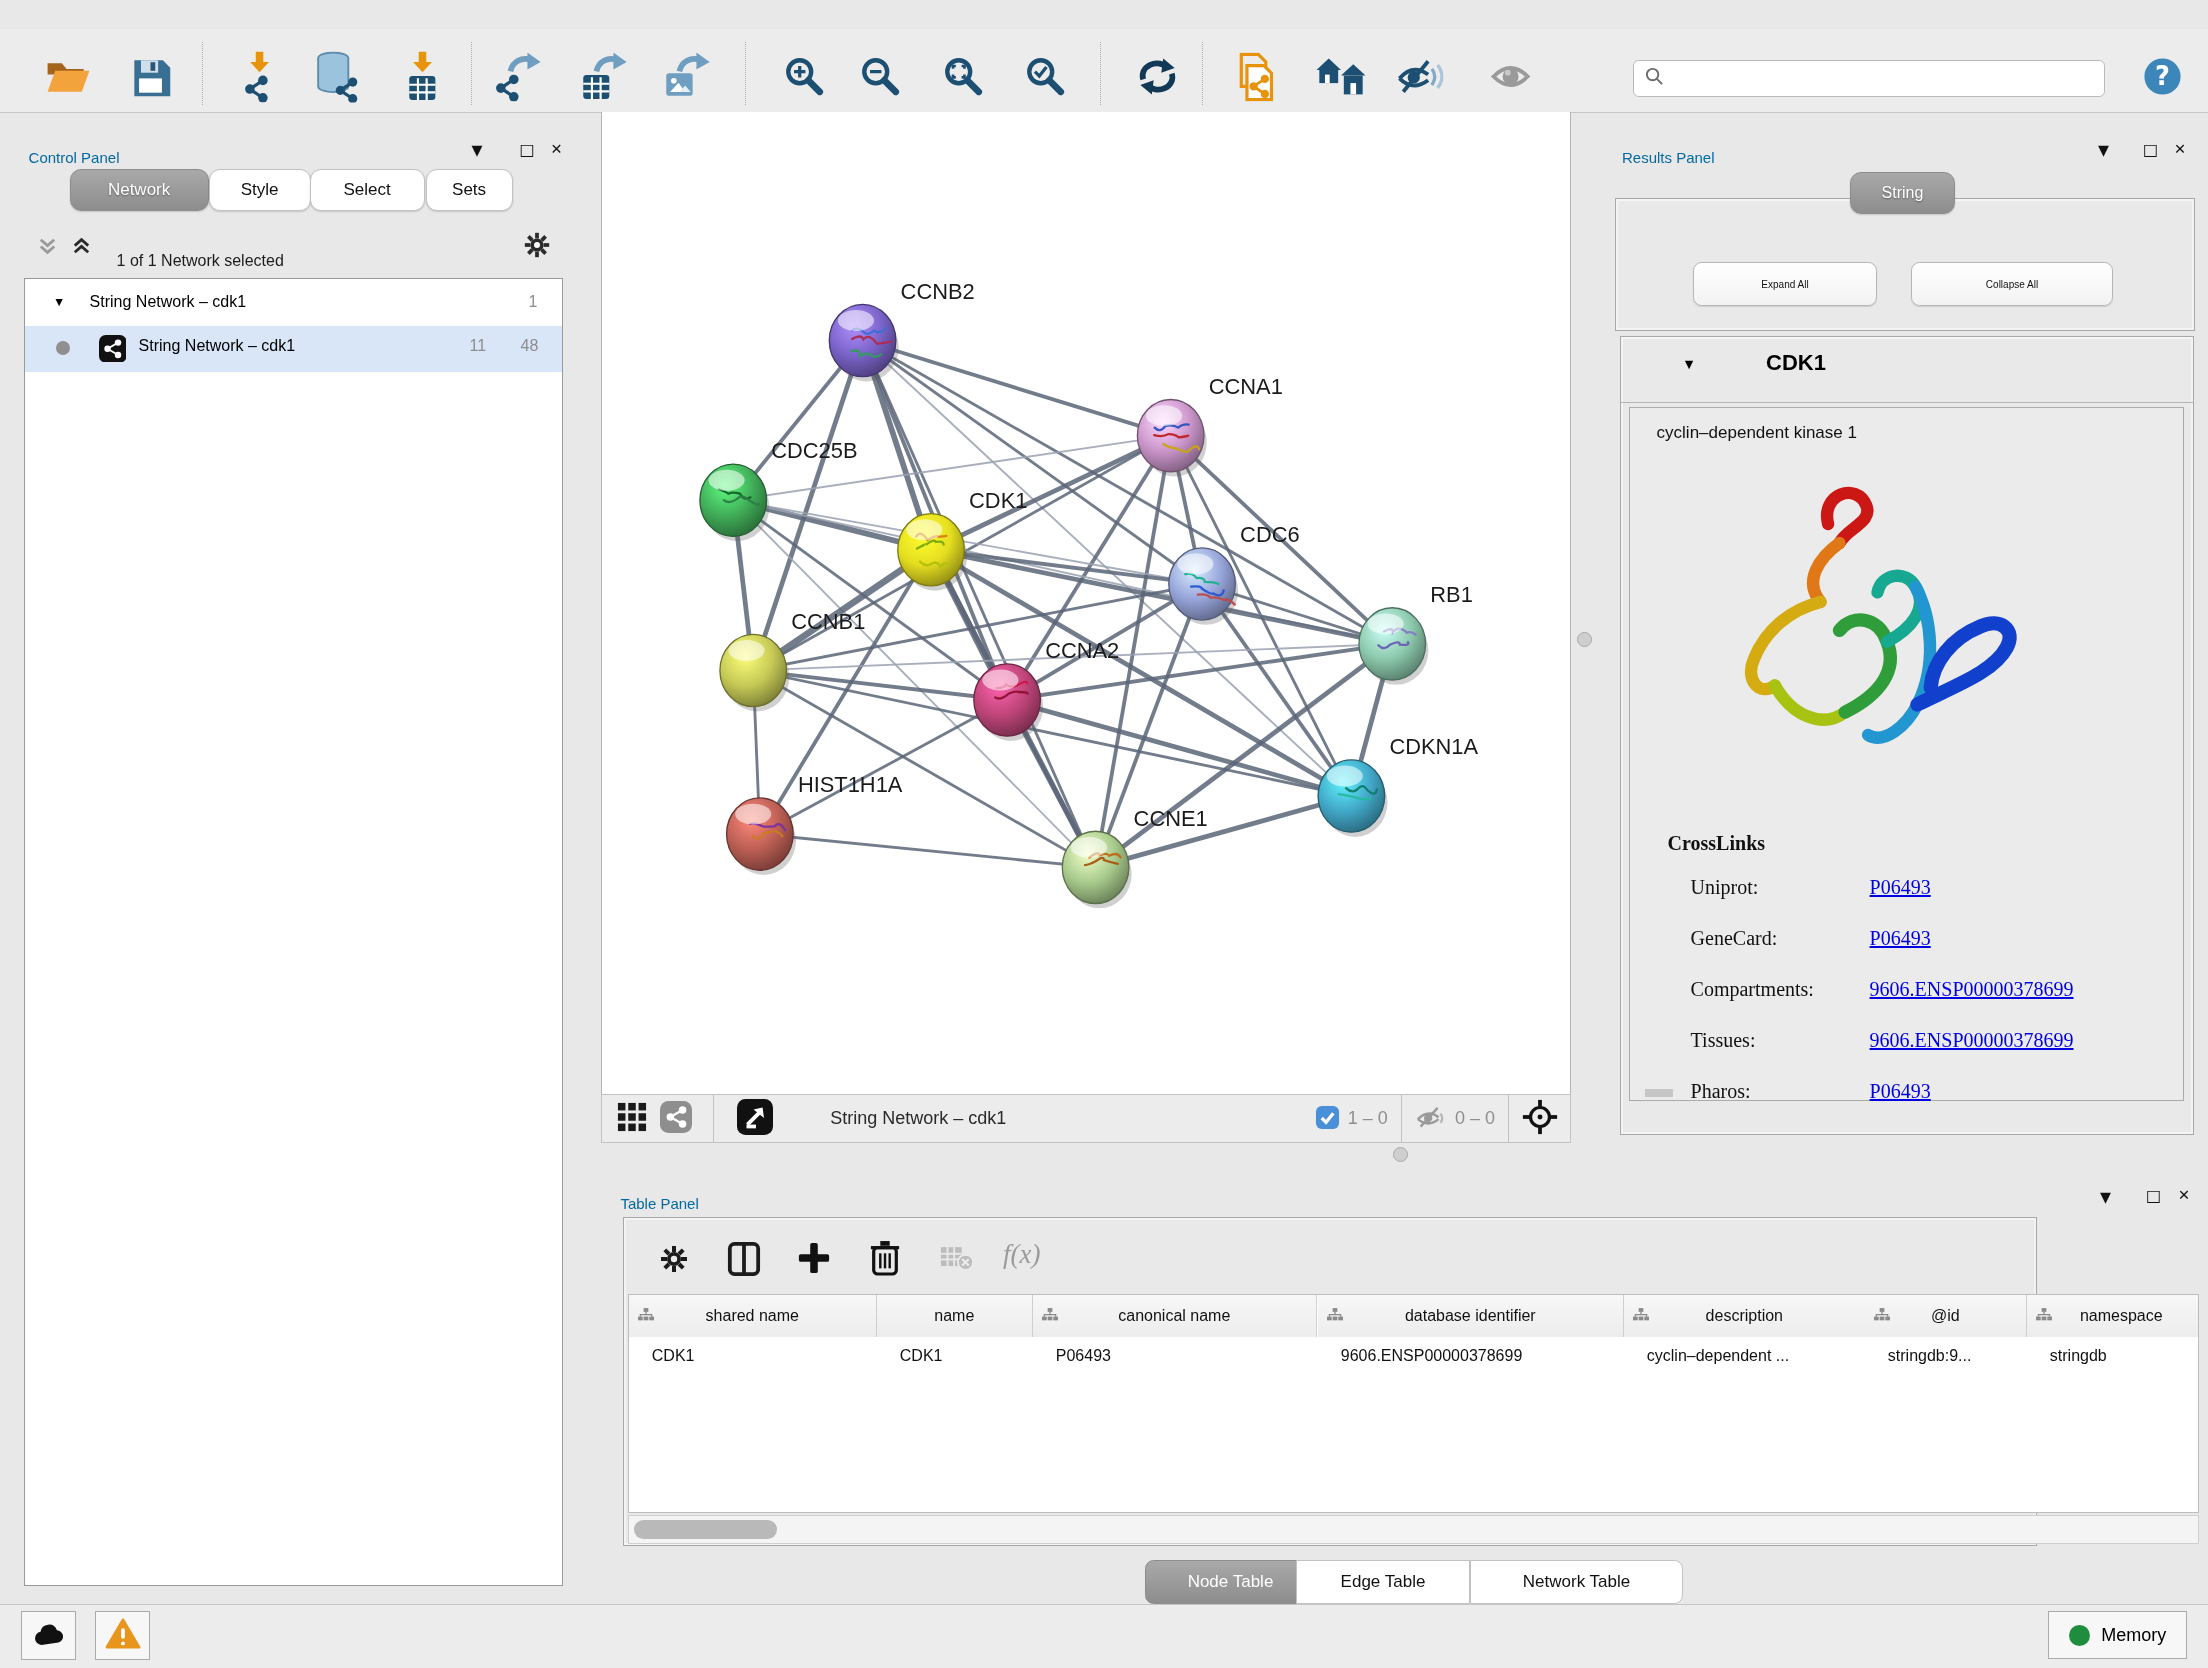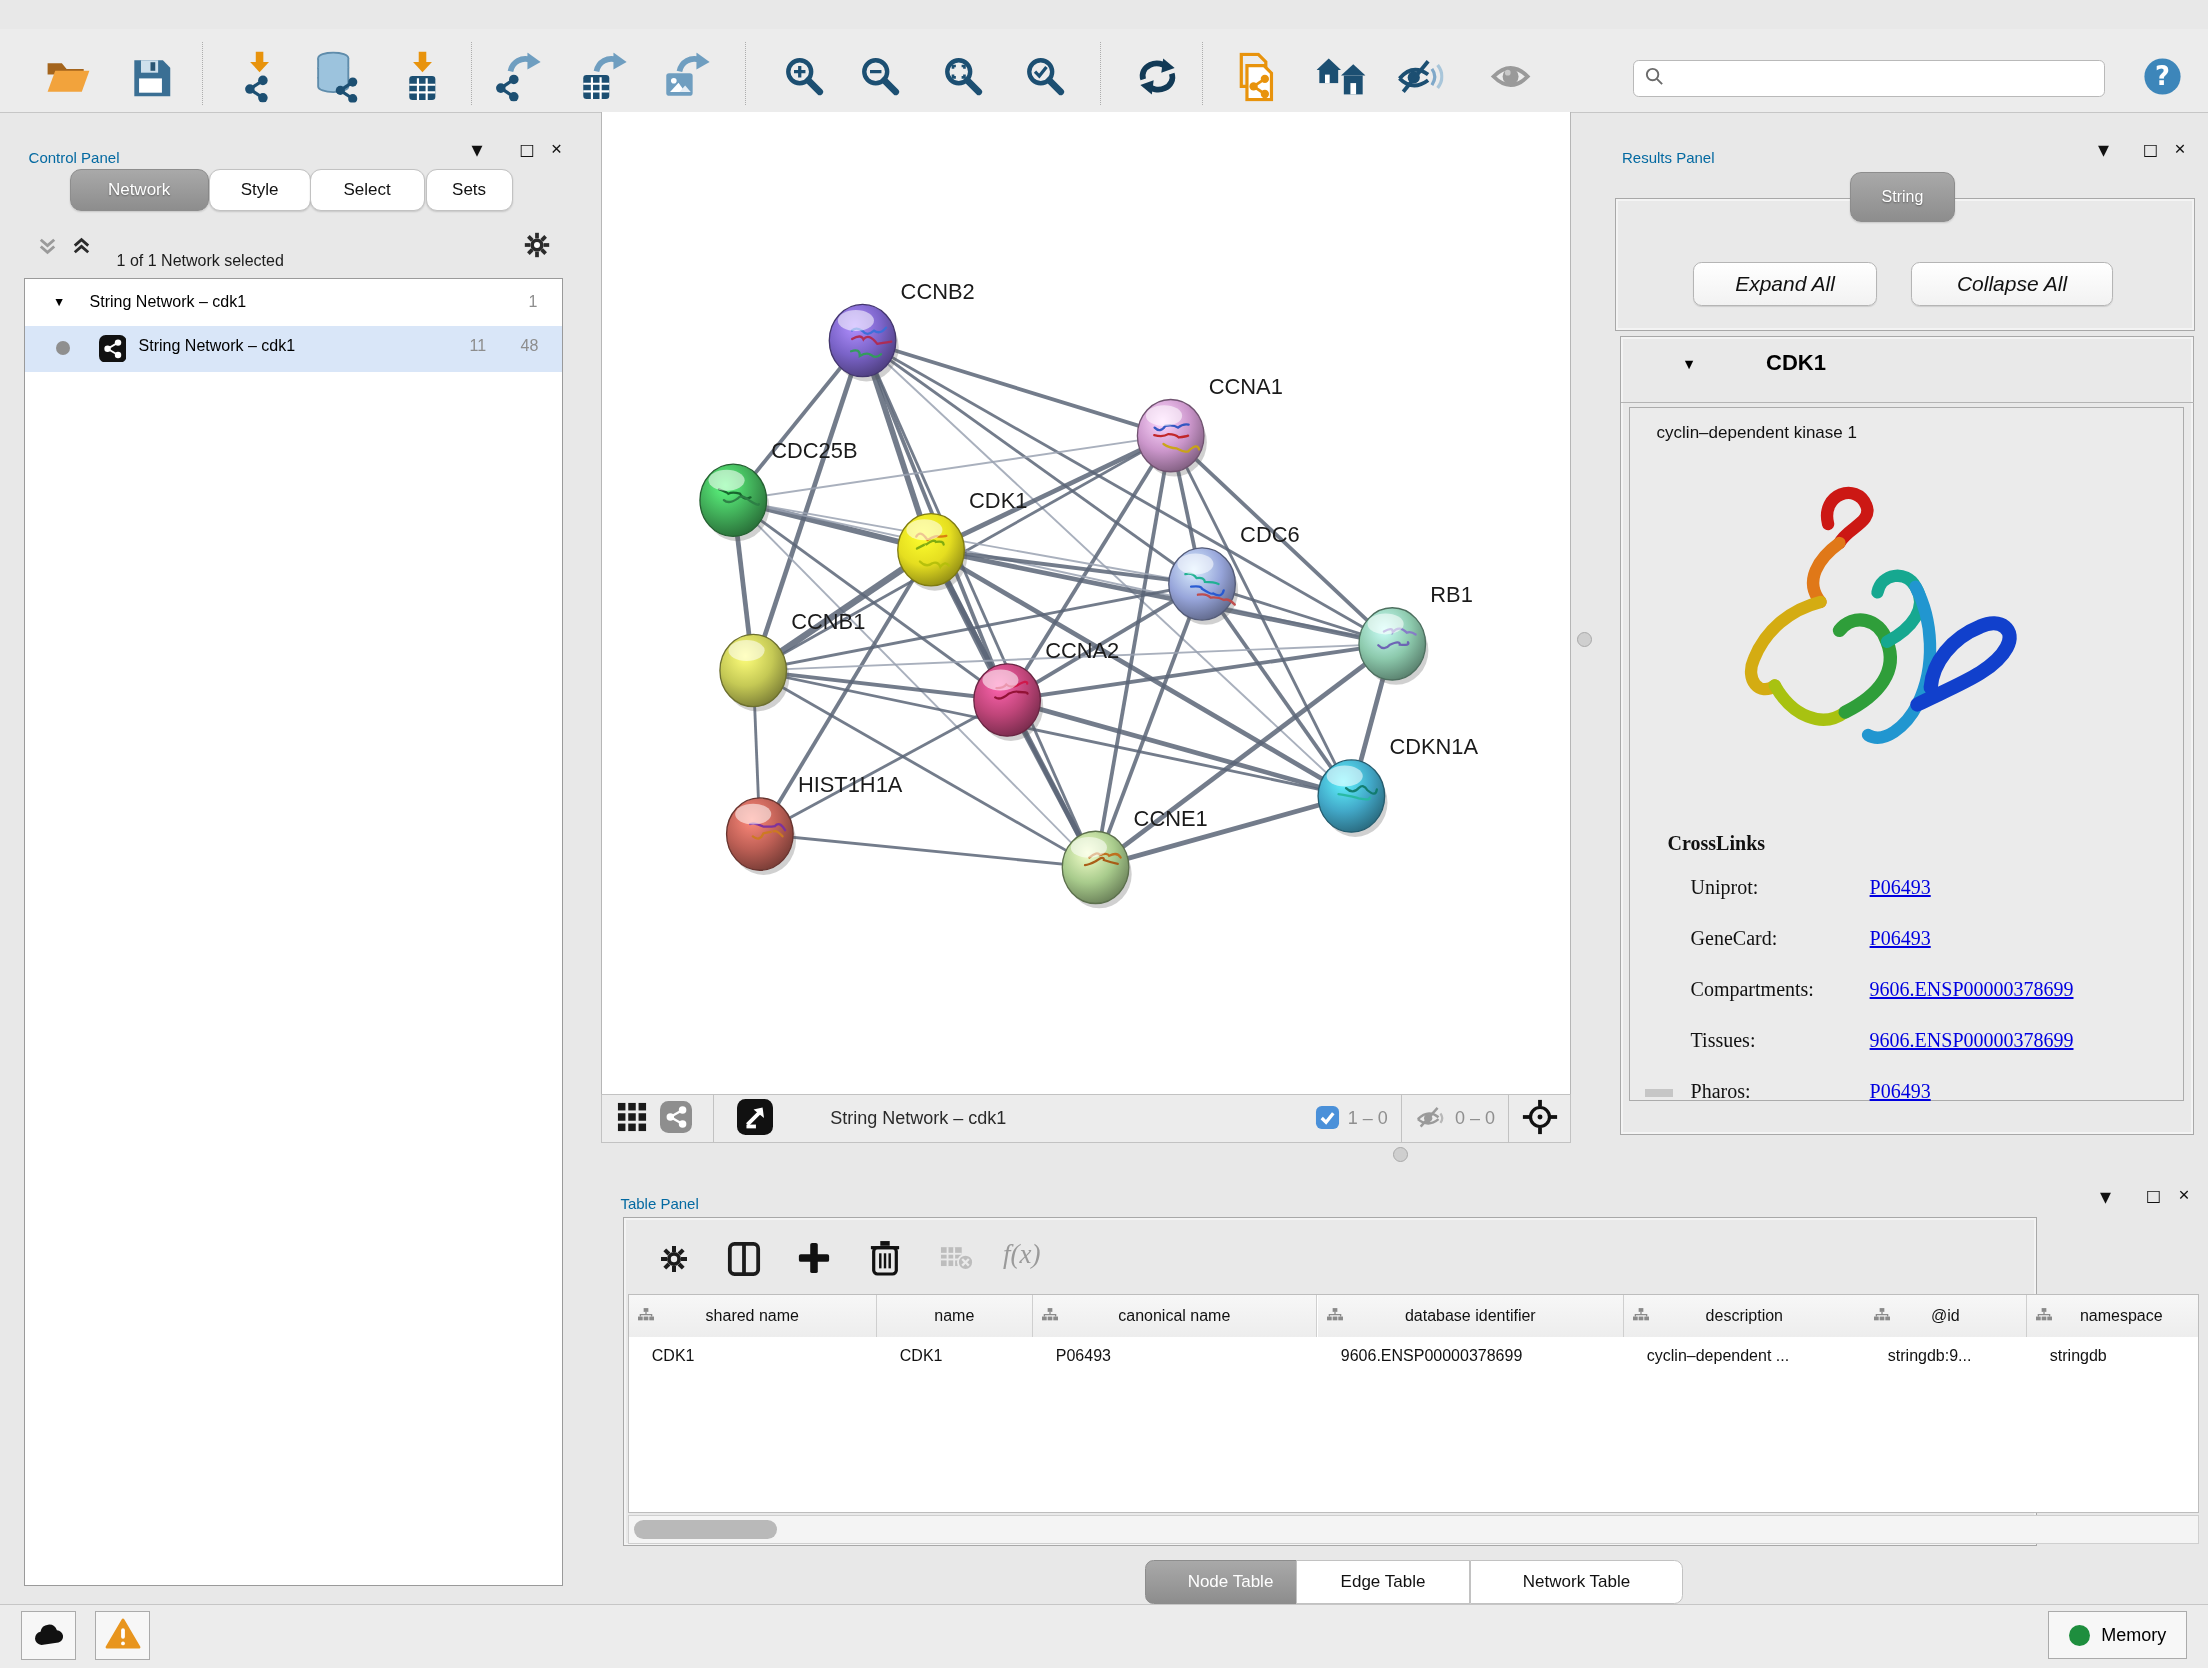--- a/index.html
+++ b/index.html
@@ -16,21 +16,21 @@
   .tsep{position:absolute;top:13.3px;height:63px;width:0;border-left:1.9px dotted #adadad;}
   .searchbox{position:absolute;left:1633px;top:31px;width:472px;height:37px;background:#fff;border:1px solid #b9b9b9;border-radius:5.7px;display:flex;align-items:center;padding-left:9.5px;}
   .searchbox input{border:none;outline:none;flex:1;font-size:15px;font-family:"Liberation Sans",sans-serif;background:transparent;}
   
   .panel-title{font-size:15px;color:#0369a1;margin-top:8px;}
   .panel-ctrl{font-family:"DejaVu Sans",sans-serif;color:#111;font-size:14.3px;}
   .seg-tab{position:absolute;height:42px;background:#fff;border:1px solid #c2c2c2;border-radius:11px;display:flex;align-items:center;justify-content:center;font-size:17px;color:#111;box-shadow:0 1px 1.9px rgba(0,0,0,.15);}
   .seg-tab.sel{background:linear-gradient(#a9a9a9,#8d8d8d);color:#fff;text-shadow:0 1px 1.9px rgba(0,0,0,.4);border-color:#8d8d8d;}
   .whitebox{background:#fff;border:1px solid #9a9a9a;}
   .graybox{background:#e9e9e9;border:1px solid #a8a8a8;box-shadow:0 0 0 1.9px #f4f4f4 inset;}
-  .roundbtn{background:linear-gradient(#ffffff,#f2f2f2);border:1px solid #b5b5b5;border-radius:8.6px;display:flex;align-items:center;justify-content:center;font-size:21px;color:#111;box-shadow:0 1px 1px rgba(0,0,0,.12);font-style:italic;}
+  .roundbtn{background:linear-gradient(#ffffff,#f2f2f2);border:1px solid #b5b5b5;border-radius:8.6px;display:flex;align-items:center;justify-content:center;font-size:10px;color:#111;box-shadow:0 1px 1px rgba(0,0,0,.12);}
   .dot-handle{position:absolute;width:15px;height:15px;border-radius:50%;background:#cfcfcf;border:1px solid #a9a9a9;}
   
   #net-canvas{position:absolute;left:601px;top:112px;width:970px;height:982px;background:#fff;border-left:1px solid #b6b6b6;border-right:1px solid #b6b6b6;}
   .netstrip{position:absolute;left:601px;top:1094px;width:970px;height:49px;background:#ececec;border:1px solid #c2c2c2;display:flex;align-items:center;}
   .link{color:#0000e0;text-decoration:underline;cursor:pointer;}
   .serif{font-family:"Liberation Serif","DejaVu Serif",serif;}
   
   .thead-cell{position:absolute;top:0;height:42px;border-right:1px solid #cfcfcf;background:linear-gradient(#f7f7f7,#ededed);display:flex;align-items:center;justify-content:center;font-size:16px;color:#111;}
   .tcell{position:absolute;top:42px;height:38px;display:flex;align-items:center;padding-left:23px;font-size:16px;color:#111;background:#fff;}
   .bottom-tab{position:absolute;top:1560px;height:44px;display:flex;align-items:center;justify-content:center;font-size:17px;background:#fff;border:1px solid #c2c2c2;color:#111;}
@@ -618,21 +618,21 @@
   <div class="dot-handle" style="left:1577px;top:632px"></div>
   <div class="dot-handle" style="left:1393px;top:1147px"></div>
 
   <div class="abs" style="left:1586px;top:112px;width:622px;height:1491px">
     <div class="abs panel-title" style="left:36px;top:28.5px">Results Panel</div>
     <div class="abs panel-ctrl" style="left:512px;top:30px">▼</div>
     <div class="abs panel-ctrl" style="left:557px;top:27.6px;font-size:16px">□</div>
     <div class="abs panel-ctrl" style="left:588px;top:28.5px;font-weight:bold">✕</div>
 
     <div class="graybox abs" style="left:28.5px;top:86px;width:580px;height:133px"></div>
-    <div class="seg-tab sel" style="left:264px;top:60px;width:105px;height:50px;font-size:16px">String</div>
+    <div class="seg-tab sel" style="left:264px;top:60px;width:105px;height:42px;font-size:16px">String</div>
     <div class="roundbtn abs" style="left:107px;top:150px;width:184px;height:44px">Expand All</div>
     <div class="roundbtn abs" style="left:325px;top:150px;width:202px;height:44px">Collapse All</div>
 
     <div class="graybox abs" style="left:34px;top:224px;width:574px;height:799px">
       <span class="abs" style="left:61px;top:19px;font-size:14.3px">▼</span>
       <span class="abs" style="left:145px;top:13.3px;font-size:22px;font-weight:bold">CDK1</span>
       <div class="abs" style="left:0;top:65px;width:573px;border-top:1px solid #b4b4b4"></div>
 
       <div class="abs" style="left:7.6px;top:70px;width:555px;height:694px;background:#ebebeb;border:1px solid #ababab">
         <div class="abs" style="left:27px;top:15px;font-size:17px;color:#111">cyclin–dependent kinase 1</div>

